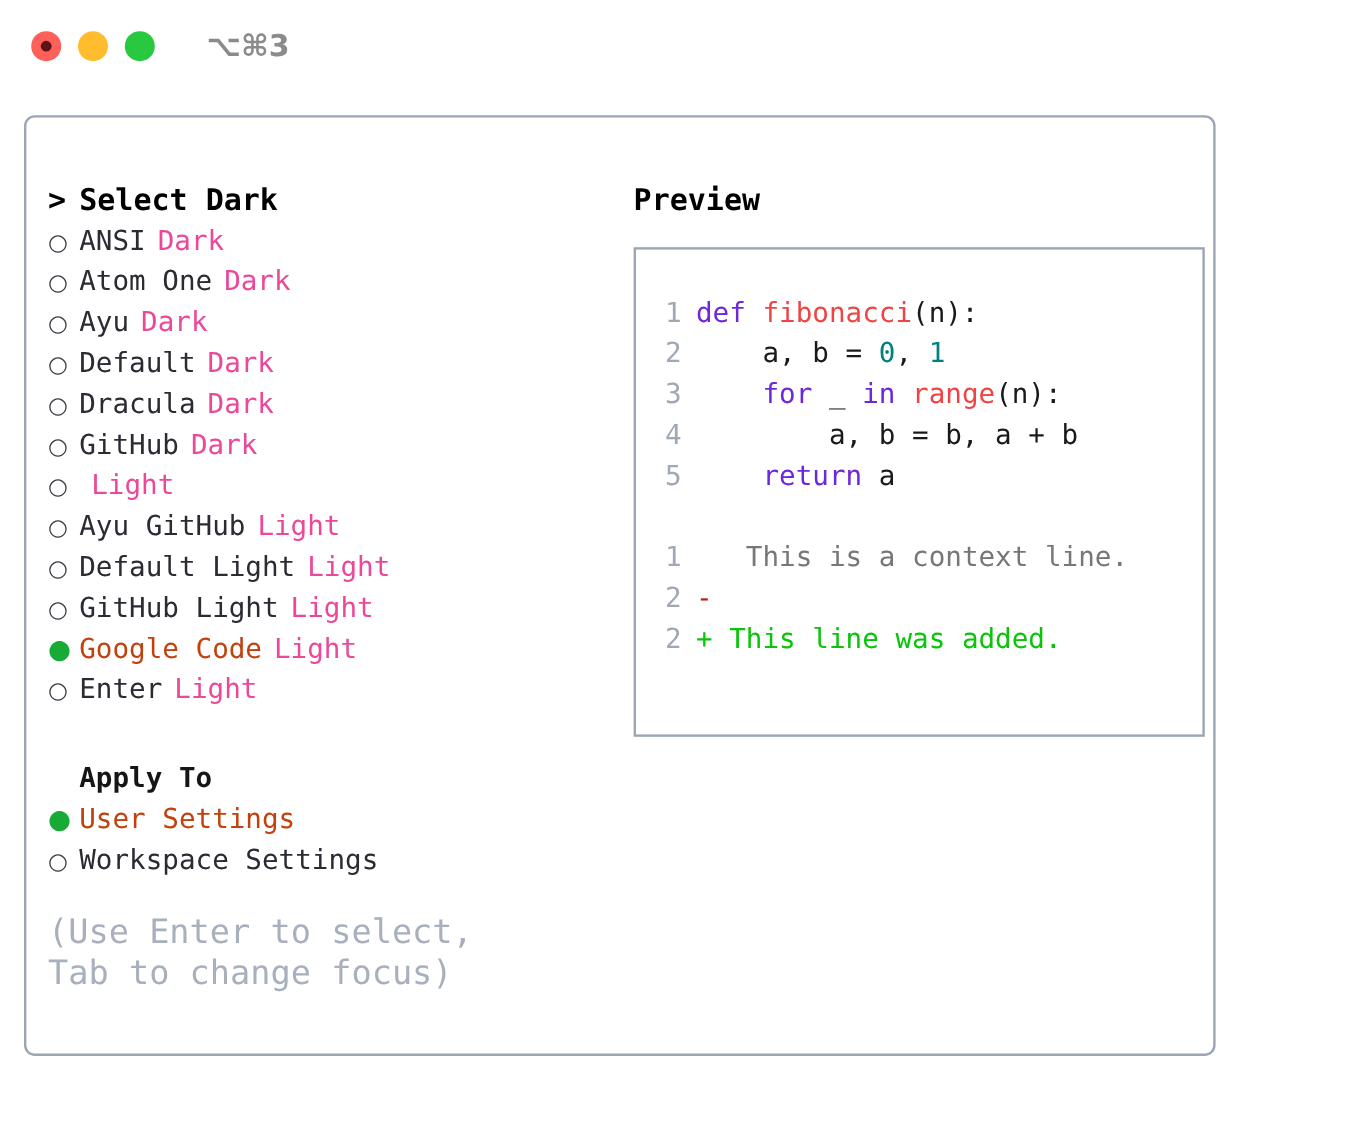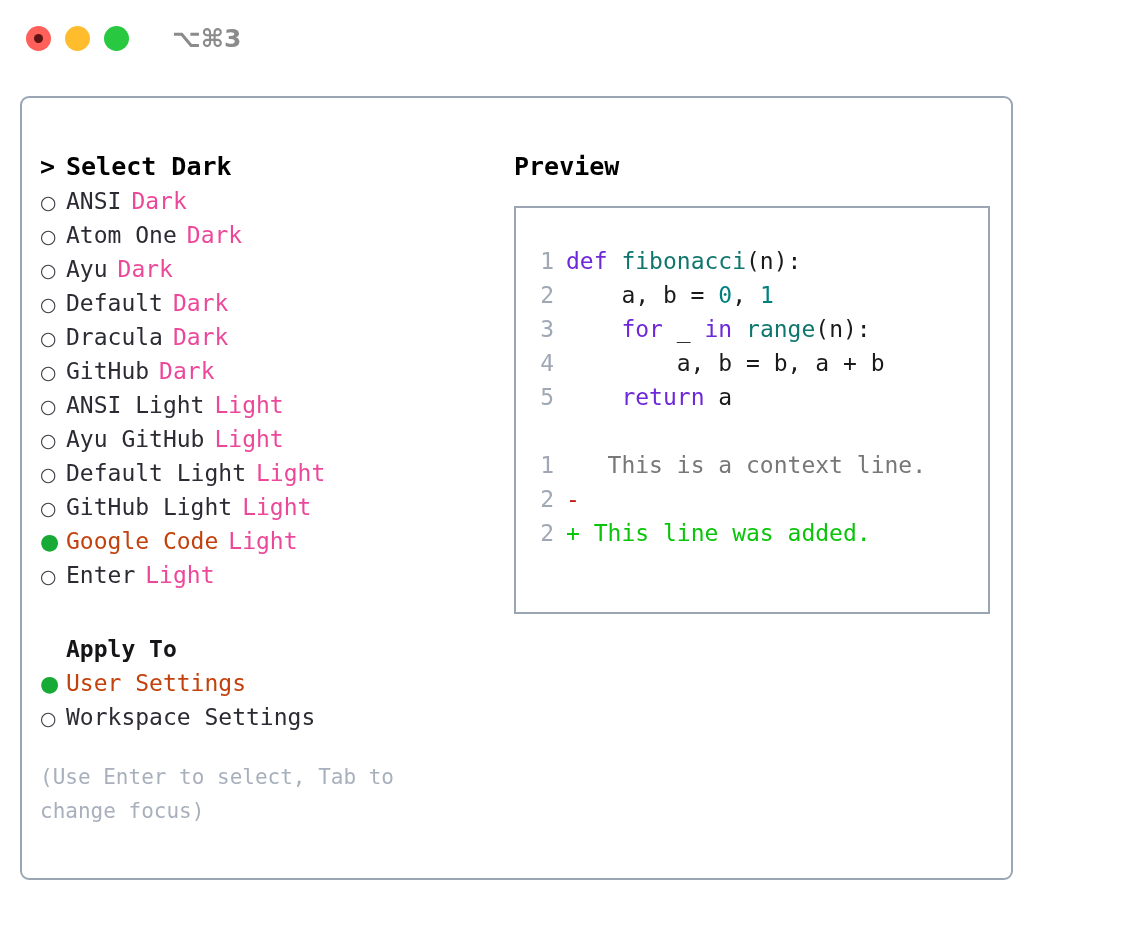--- a/index.html
+++ b/index.html
@@ -133,31 +133,31 @@
 
   .row.section-title {
     font-weight: bold;
     font-size: 23px;
     color: #151518;
   }
   .row.section-title .bullet { color: transparent; }
 
   #hint {
     margin-top: 26px;
-    font-size: 21px;
+    font-size: 28px;
     line-height: 34px;
     color: #a8b0bd;
     width: 420px;
     white-space: pre-wrap;
   }
 
   
   #right-col {
     position: absolute;
-    left: 492px;
+    left: 506px;
     top: 52px;
     width: 490px;
   }
   #preview-title {
     font-size: 25px;
     font-weight: bold;
     color: #000000;
     line-height: 34px;
     margin-bottom: 22px;
     white-space: pre;
@@ -183,21 +183,21 @@
     width: 24px;
     flex: 0 0 24px;
     text-align: right;
     color: #a0a8b6;
     margin-right: 12px;
   }
   .code-body { white-space: pre; }
   .blank-line { height: 34px; }
 
   .tok-kw  { color: #6d28d9; }
-  .tok-fn  { color: #0f766e; }
+  .tok-fn  { color: #ef4444; }
   .tok-num { color: #008080; }
   .tok-pl  { color: #1a1a1a; }
   .tok-ctx { color: #777777; }
   .tok-del { color: #c21a0f; }
   .tok-add { color: #0ac40a; }
 </style>
 </head>
 <body>
 
 <div id="window">
@@ -219,21 +219,21 @@
         <span class="bullet">&gt;</span><span>Select Dark</span>
       </div>
 
       <div id="theme-list">
           <div class="row"><span class="bullet">○</span><span class="label">ANSI</span><span class="variant">Dark</span></div>
           <div class="row"><span class="bullet">○</span><span class="label">Atom One</span><span class="variant">Dark</span></div>
           <div class="row"><span class="bullet">○</span><span class="label">Ayu</span><span class="variant">Dark</span></div>
           <div class="row"><span class="bullet">○</span><span class="label">Default</span><span class="variant">Dark</span></div>
           <div class="row"><span class="bullet">○</span><span class="label">Dracula</span><span class="variant">Dark</span></div>
           <div class="row"><span class="bullet">○</span><span class="label">GitHub</span><span class="variant">Dark</span></div>
-          <div class="row"><span class="bullet">○</span><span class="label">ANSI Light</span><span class="variant">Light</span></div>
+          <div class="row"><span class="bullet">○</span><span class="variant">Light</span></div>
           <div class="row"><span class="bullet">○</span><span class="label">Ayu GitHub</span><span class="variant">Light</span></div>
           <div class="row"><span class="bullet">○</span><span class="label">Default Light</span><span class="variant">Light</span></div>
           <div class="row"><span class="bullet">○</span><span class="label">GitHub Light</span><span class="variant">Light</span></div>
           <div class="row selected"><span class="bullet sel">●</span><span class="label">Google Code</span><span class="variant">Light</span></div>
           <div class="row"><span class="bullet">○</span><span class="label">Enter</span><span class="variant">Light</span></div>
         </div>
 
       <div class="spacer-lg"></div>
 
       <div class="row section-title">

